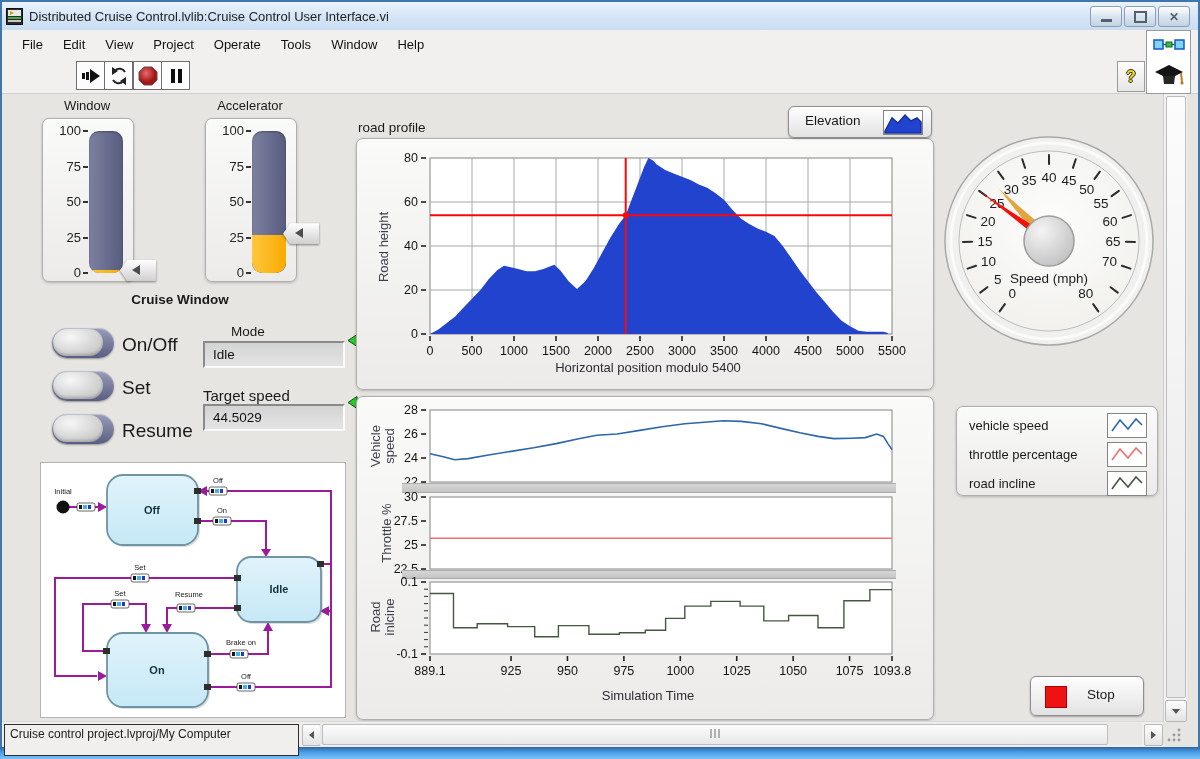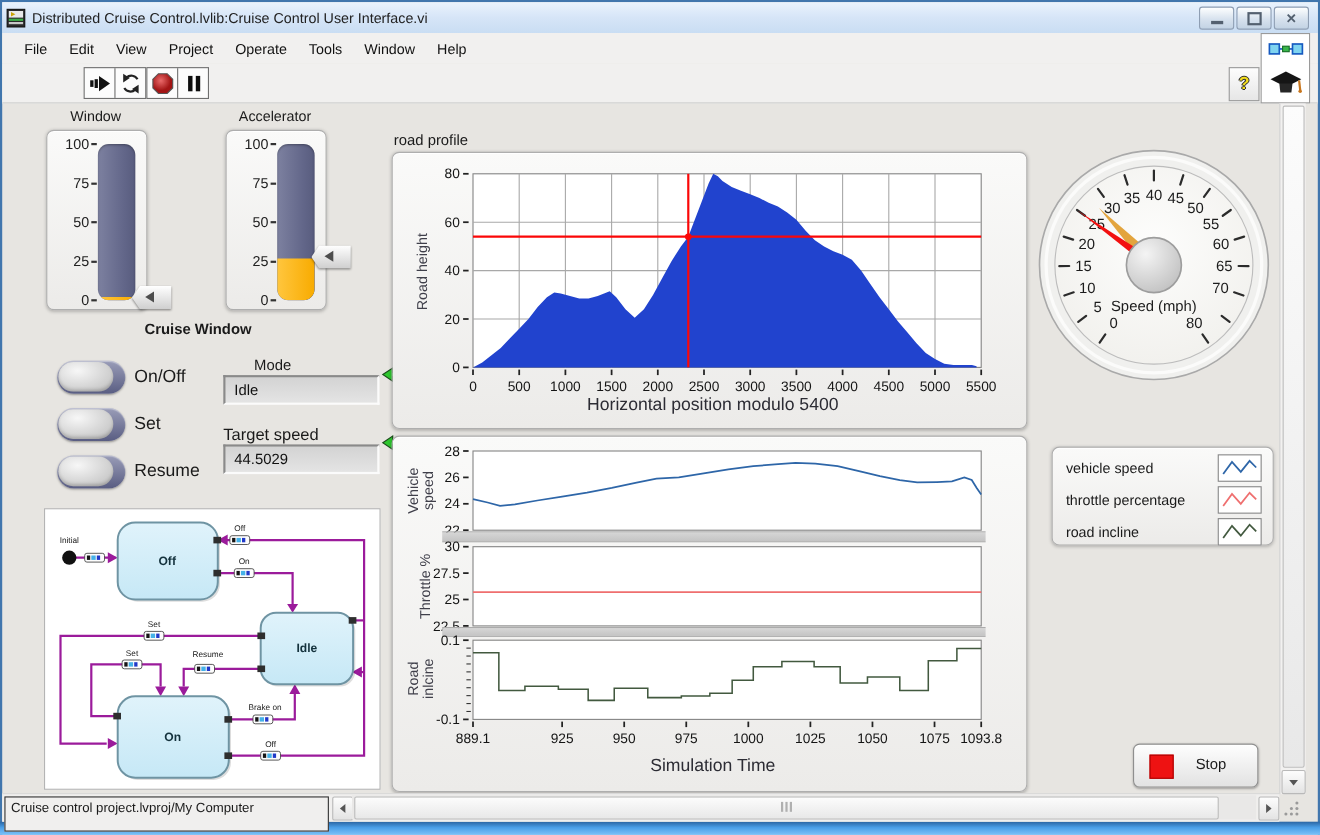--- a/index.html
+++ b/index.html
@@ -45,28 +45,28 @@
   .pointer{width:36px;height:21px;filter:drop-shadow(0 1px 1px rgba(0,0,0,.45));}
   .pointer .body{position:absolute;inset:0;clip-path:polygon(0 50%,20% 0,100% 0,100% 100%,20% 100%);
                  background:linear-gradient(180deg,#ffffff,#cfcfcf);}
   .pointer .arr{position:absolute;left:12px;top:5px;width:0;height:0;border-right:8px solid #4d4d4d;
                 border-top:5.5px solid transparent;border-bottom:5.5px solid transparent;}
   
   .toggle{width:62px;height:30px;border-radius:15px;background:linear-gradient(180deg,#9a9db8,#595d82);
           box-shadow:0 1px 2px rgba(0,0,0,.35), inset 0 1px 1px rgba(255,255,255,.4);}
   .knob{position:absolute;left:1px;top:1px;width:50px;height:27px;border-radius:14px;
         background:radial-gradient(ellipse at 35% 30%,#f7f7f7,#cdcdcd 70%,#b3b3b3);box-shadow:inset 0 -2px 3px rgba(0,0,0,.18);}
-  .toggle-label{font-size:16px;color:#1a1a1a;}
+  .toggle-label{font-size:19px;color:#1a1a1a;}
   .lv-field{width:142px;height:27px;background:linear-gradient(180deg,#d3d3d3,#e4e4e4);
             border-top:2px solid #8a8a8a;border-left:2px solid #8a8a8a;border-bottom:2px solid #fbfbfb;border-right:2px solid #fbfbfb;
             box-sizing:border-box;line-height:23px;padding-left:8px;font-size:13.5px;color:#111;}
   .vlabel{transform:rotate(-90deg);text-align:center;color:#3f3f4a;font-size:13px;line-height:14px;}
   svg{overflow:visible;font-family:"Liberation Sans",sans-serif;}
   .sep{background:linear-gradient(180deg,#d6d6d6,#c4c4c4);border-top:1px solid #ababab;border-bottom:1px solid #ababab;box-sizing:border-box;}
-  .axis-label{color:#2c2c34;font-size:16px;text-align:center;}
+  .axis-label{color:#2c2c34;font-size:13px;text-align:center;}
   .legend-row{display:flex;align-items:center;justify-content:space-between;padding:2px 10px 2px 12px;height:25px;}
   .legend-swatch{width:38px;height:23px;background:#fff;border:1px solid #858585;}
   
   .statusbox{border:1px solid #303030;background:#f0efee;font-size:12px;line-height:18px;padding-left:5px;box-sizing:border-box;white-space:nowrap;overflow:hidden;}
   .sbtn{background:linear-gradient(180deg,#fdfdfd,#e3e3e3);border:1px solid #b9b9b9;border-radius:2px;display:flex;align-items:center;justify-content:center;}
   .thumb{background:linear-gradient(180deg,#fcfcfc,#e8e8e8);border:1px solid #bdbdbd;border-radius:2px;}
   .grip-v{width:2px;height:9px;background:#b0b0b0;margin:0 1px;display:inline-block;}
   .st-label{font-size:7.5px;fill:#1a1a1a;text-anchor:middle;}
   .st-state{font-size:11px;font-weight:bold;fill:#14323d;text-anchor:middle;}
 </style>
@@ -375,20 +375,28 @@
       <text x="368" y="209" text-anchor="middle" font-size="12.5" fill="#141414">4000</text>
       <line x1="410" y1="190" x2="410" y2="195" stroke="#222" stroke-width="1.6"></line>
       <text x="410" y="209" text-anchor="middle" font-size="12.5" fill="#141414">4500</text>
       <line x1="452" y1="190" x2="452" y2="195" stroke="#222" stroke-width="1.6"></line>
       <text x="452" y="209" text-anchor="middle" font-size="12.5" fill="#141414">5000</text>
       <line x1="494" y1="190" x2="494" y2="195" stroke="#222" stroke-width="1.6"></line>
       <text x="494" y="209" text-anchor="middle" font-size="12.5" fill="#141414">5500</text>
     </svg>
   <div class="abs axis-label" style="left:398px;top:360px;width:500px;">Horizontal position modulo 5400</div>
 
+  <div class="abs lv-btn" style="left:788px;top:106px;width:142px;height:30px;">
+    <span class="abs" style="left:16px;top:6px;font-size:13.5px;">Elevation</span>
+    <div class="abs legend-swatch" style="left:94px;top:3px;">
+      <svg width="38" height="23">
+        <polygon points="1,20 8,7 14,12 21,4 27,10 33,7 37,11 37,22 1,22" stroke="#15309e" stroke-width="1.5" fill="#2143ce"></polygon>
+      </svg>
+    </div>
+  </div>
 
   <svg class="abs" style="left:938px;top:130px;" width="222" height="222">
       <defs>
         <radialGradient id="hubg" cx="35%" cy="30%" r="80%">
           <stop offset="0%" stop-color="#f4f4f4"></stop>
           <stop offset="100%" stop-color="#bfbfbf"></stop>
         </radialGradient>
         <radialGradient id="faceg" cx="50%" cy="40%" r="75%">
           <stop offset="0%" stop-color="#fdfdfc"></stop>
           <stop offset="100%" stop-color="#efeeea"></stop>

